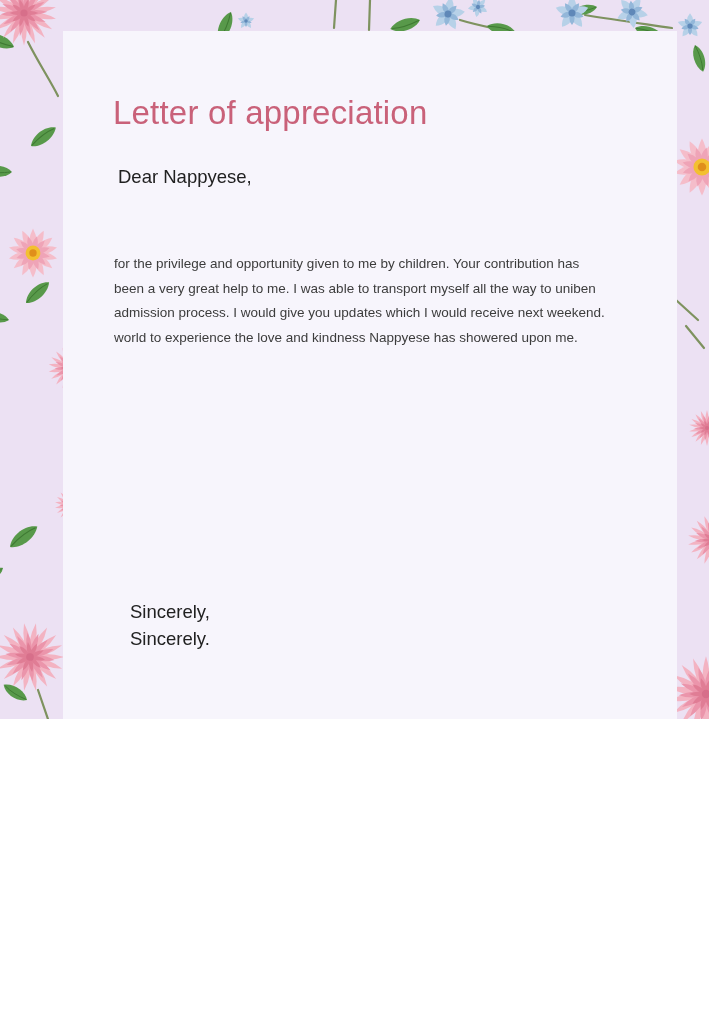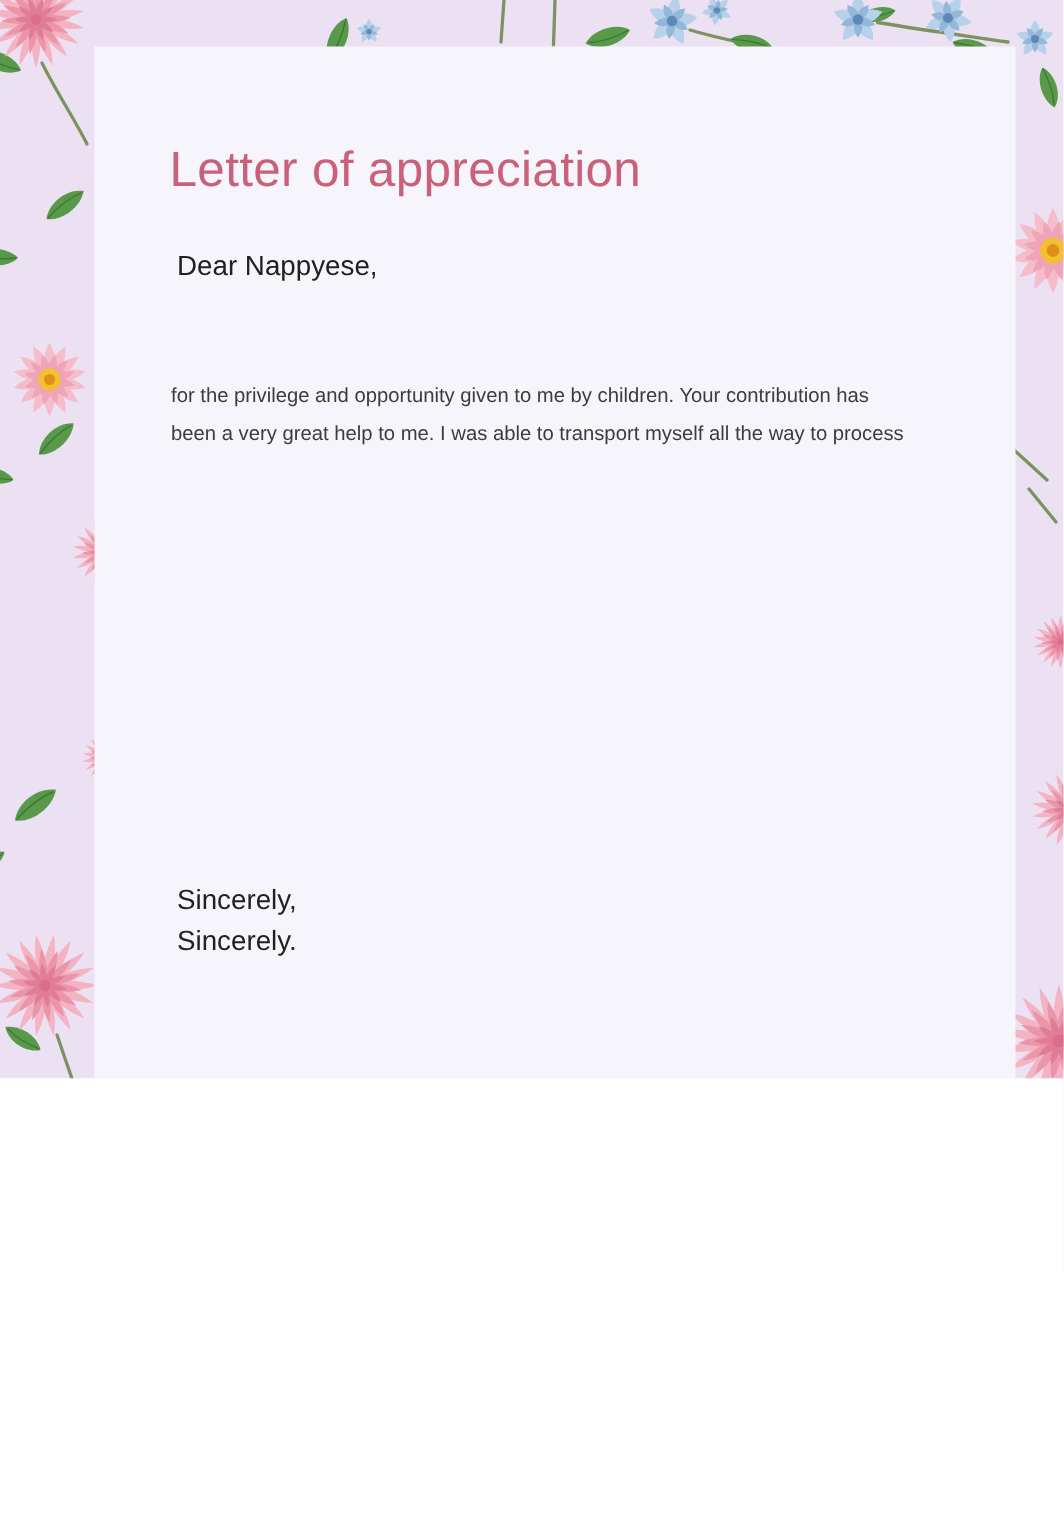--- a/index.html
+++ b/index.html
@@ -25,21 +25,21 @@
   }
   .body-block {
     position:absolute; left:51px; top:221px; margin:0;
     font-size:13.5px; line-height:24.5px;
     color: var(--body-text, #3c3c3c);
   }
   .body-line { white-space:nowrap; }
   .indent-1 { padding-left:36px; }
   .indent-2 { padding-left:53px; }
   .signoff-block {
-    position:absolute; left:55px; top:555px; margin:0;
+    position:absolute; left:55px; top:555px; margin:12px;
     font-size:18.5px; line-height:27px;
     color: var(--greeting-text, #212121);
     text-align: center;
   }
 </style>
 </head>
 <body>
 
 <div class="canvas">
 
@@ -210,21 +210,23 @@
       <use href="#blue" transform="translate(697 890) rotate(-15) scale(0.9)"></use>
     </svg>
 
   <div class="paper">
     <h1 class="title">Letter of appreciation</h1>
 
     <p class="greeting">Dear Nappyese,</p>
 
     <div class="body-block">
       <div class="body-line">for the privilege and opportunity given to me by children. Your contribution has</div>
-      <div class="body-line">been a very great help to me. I was able to transport myself all the way to process</div>
+      <div class="body-line">been a very great help to me. I was able to transport myself all the way to uniben</div>
+      <div class="body-line">admission process. I would give you updates which I would receive next weekend.</div>
+      <div class="body-line">world to experience the love and kindness Nappyese has showered upon me.</div>
     </div>
 
     <div class="signoff-block">
       <div>Sincerely,</div>
       <div>Sincerely.</div>
     </div>
   </div>
 
 </div>
 

